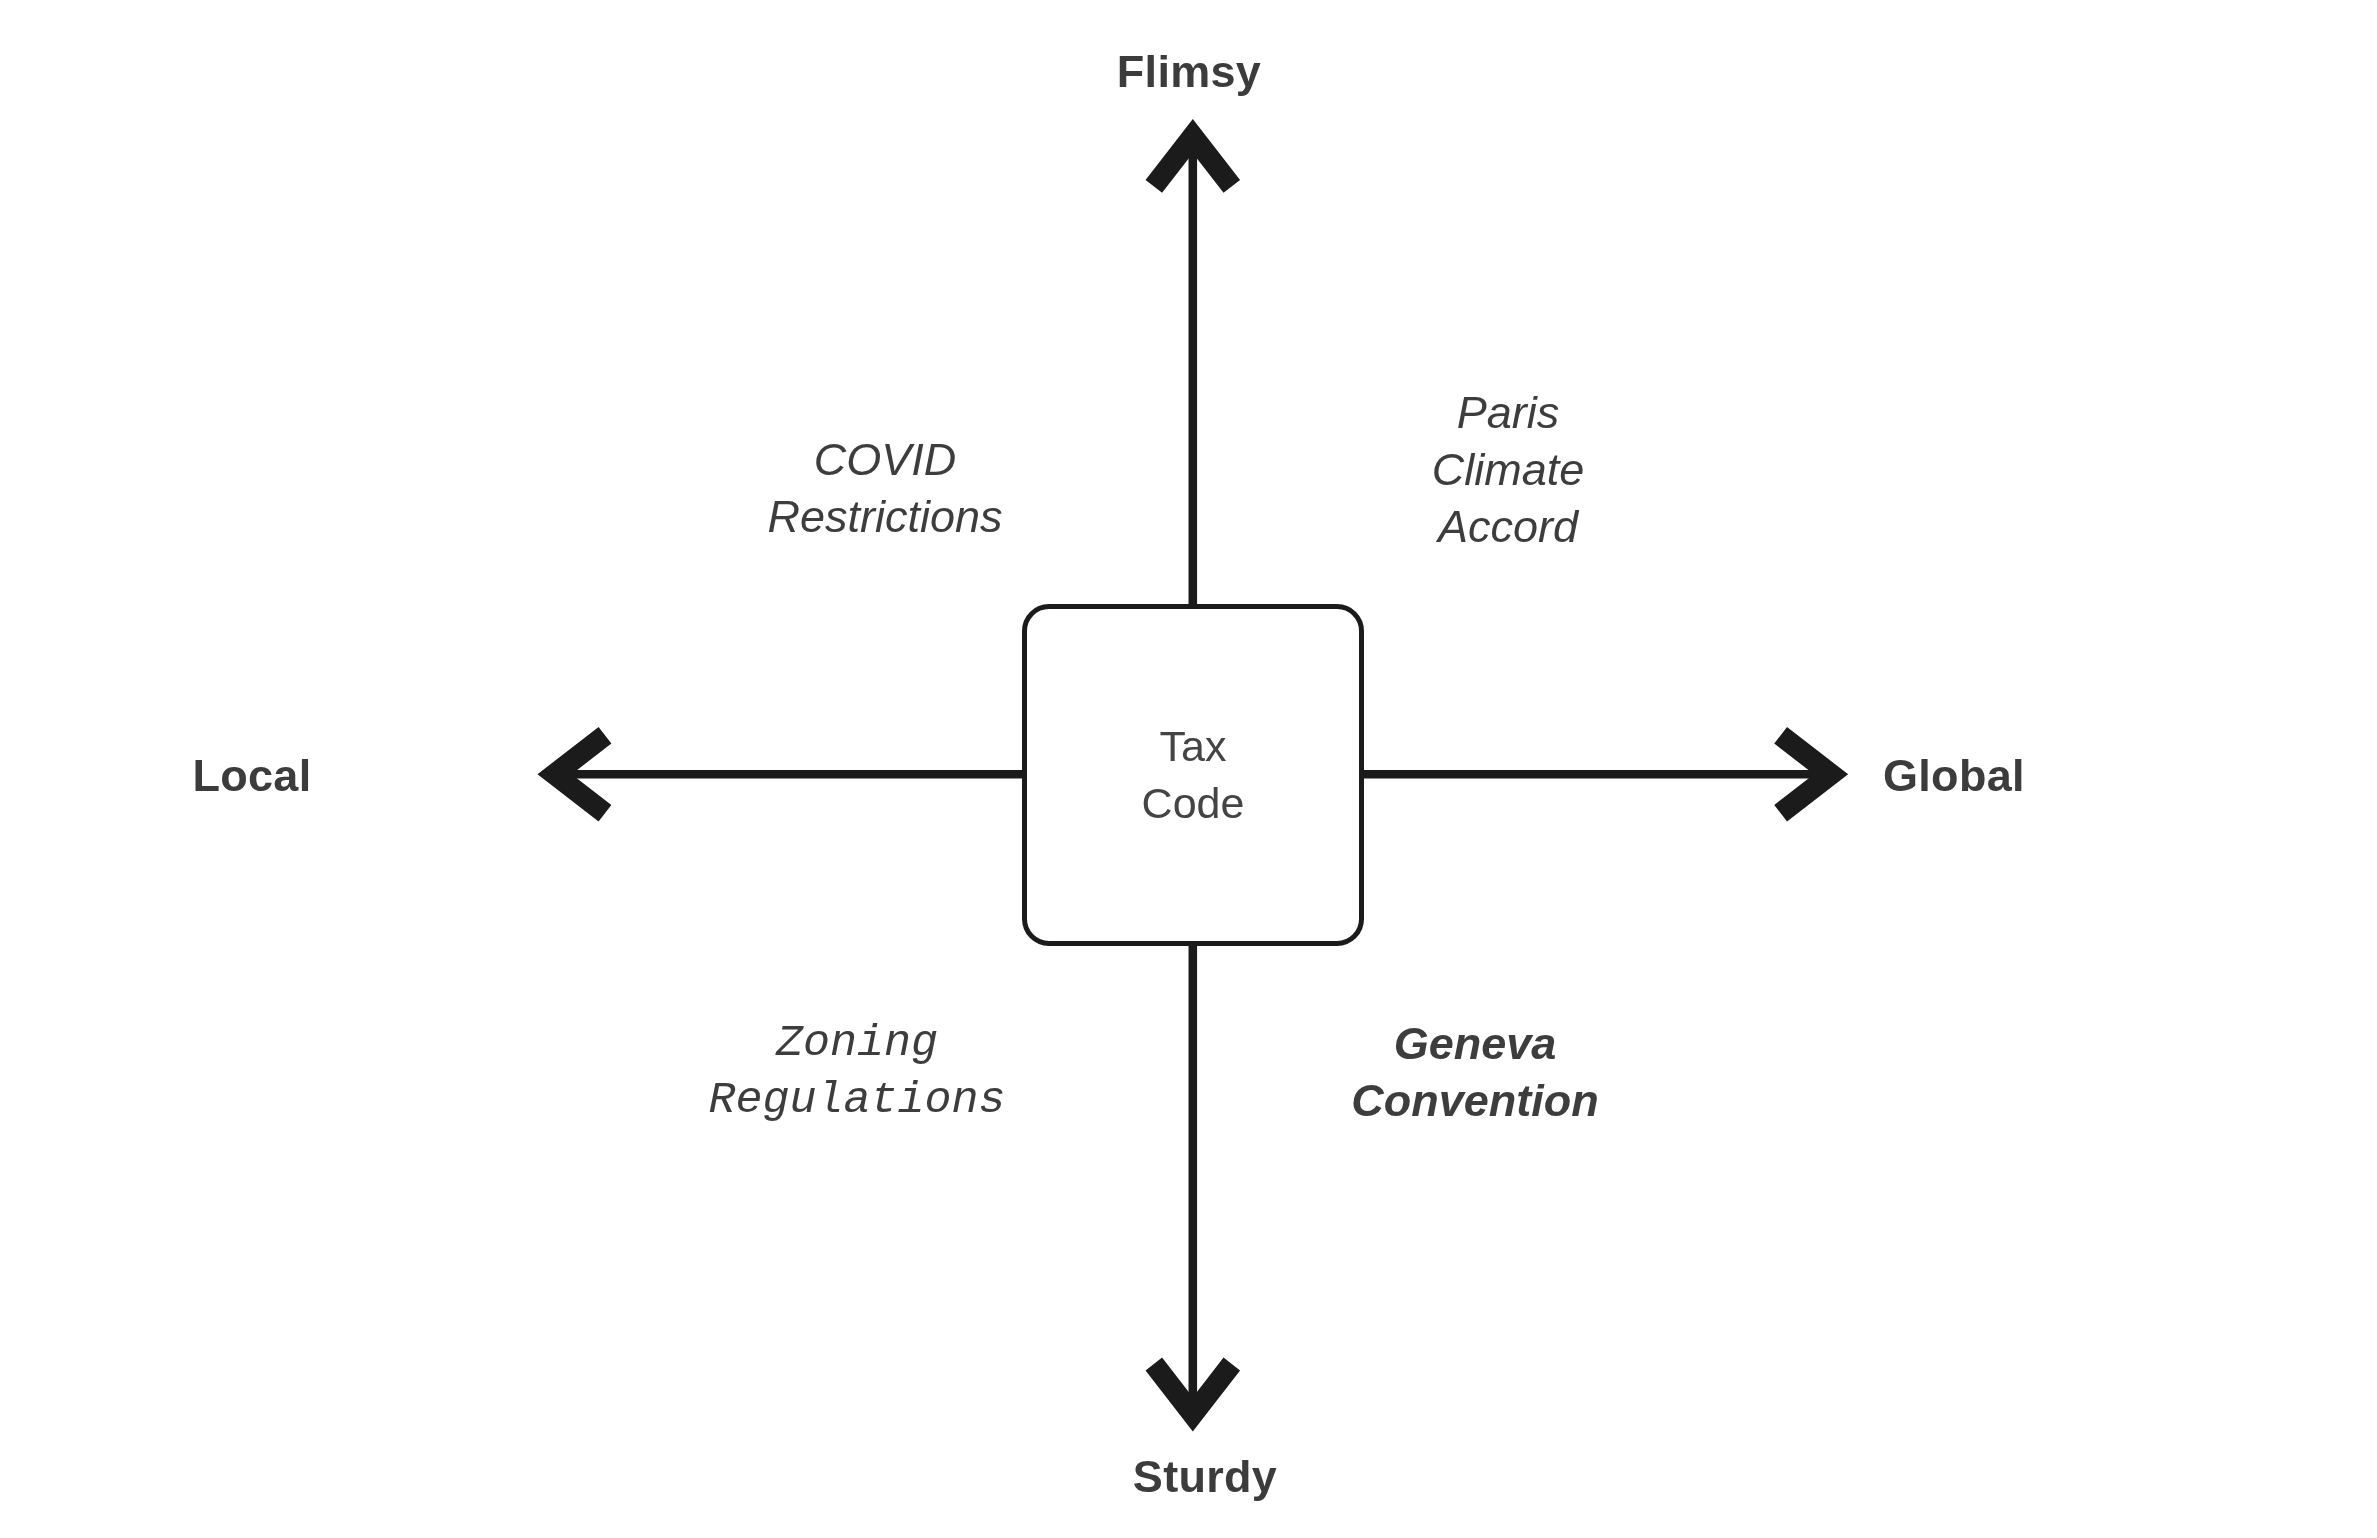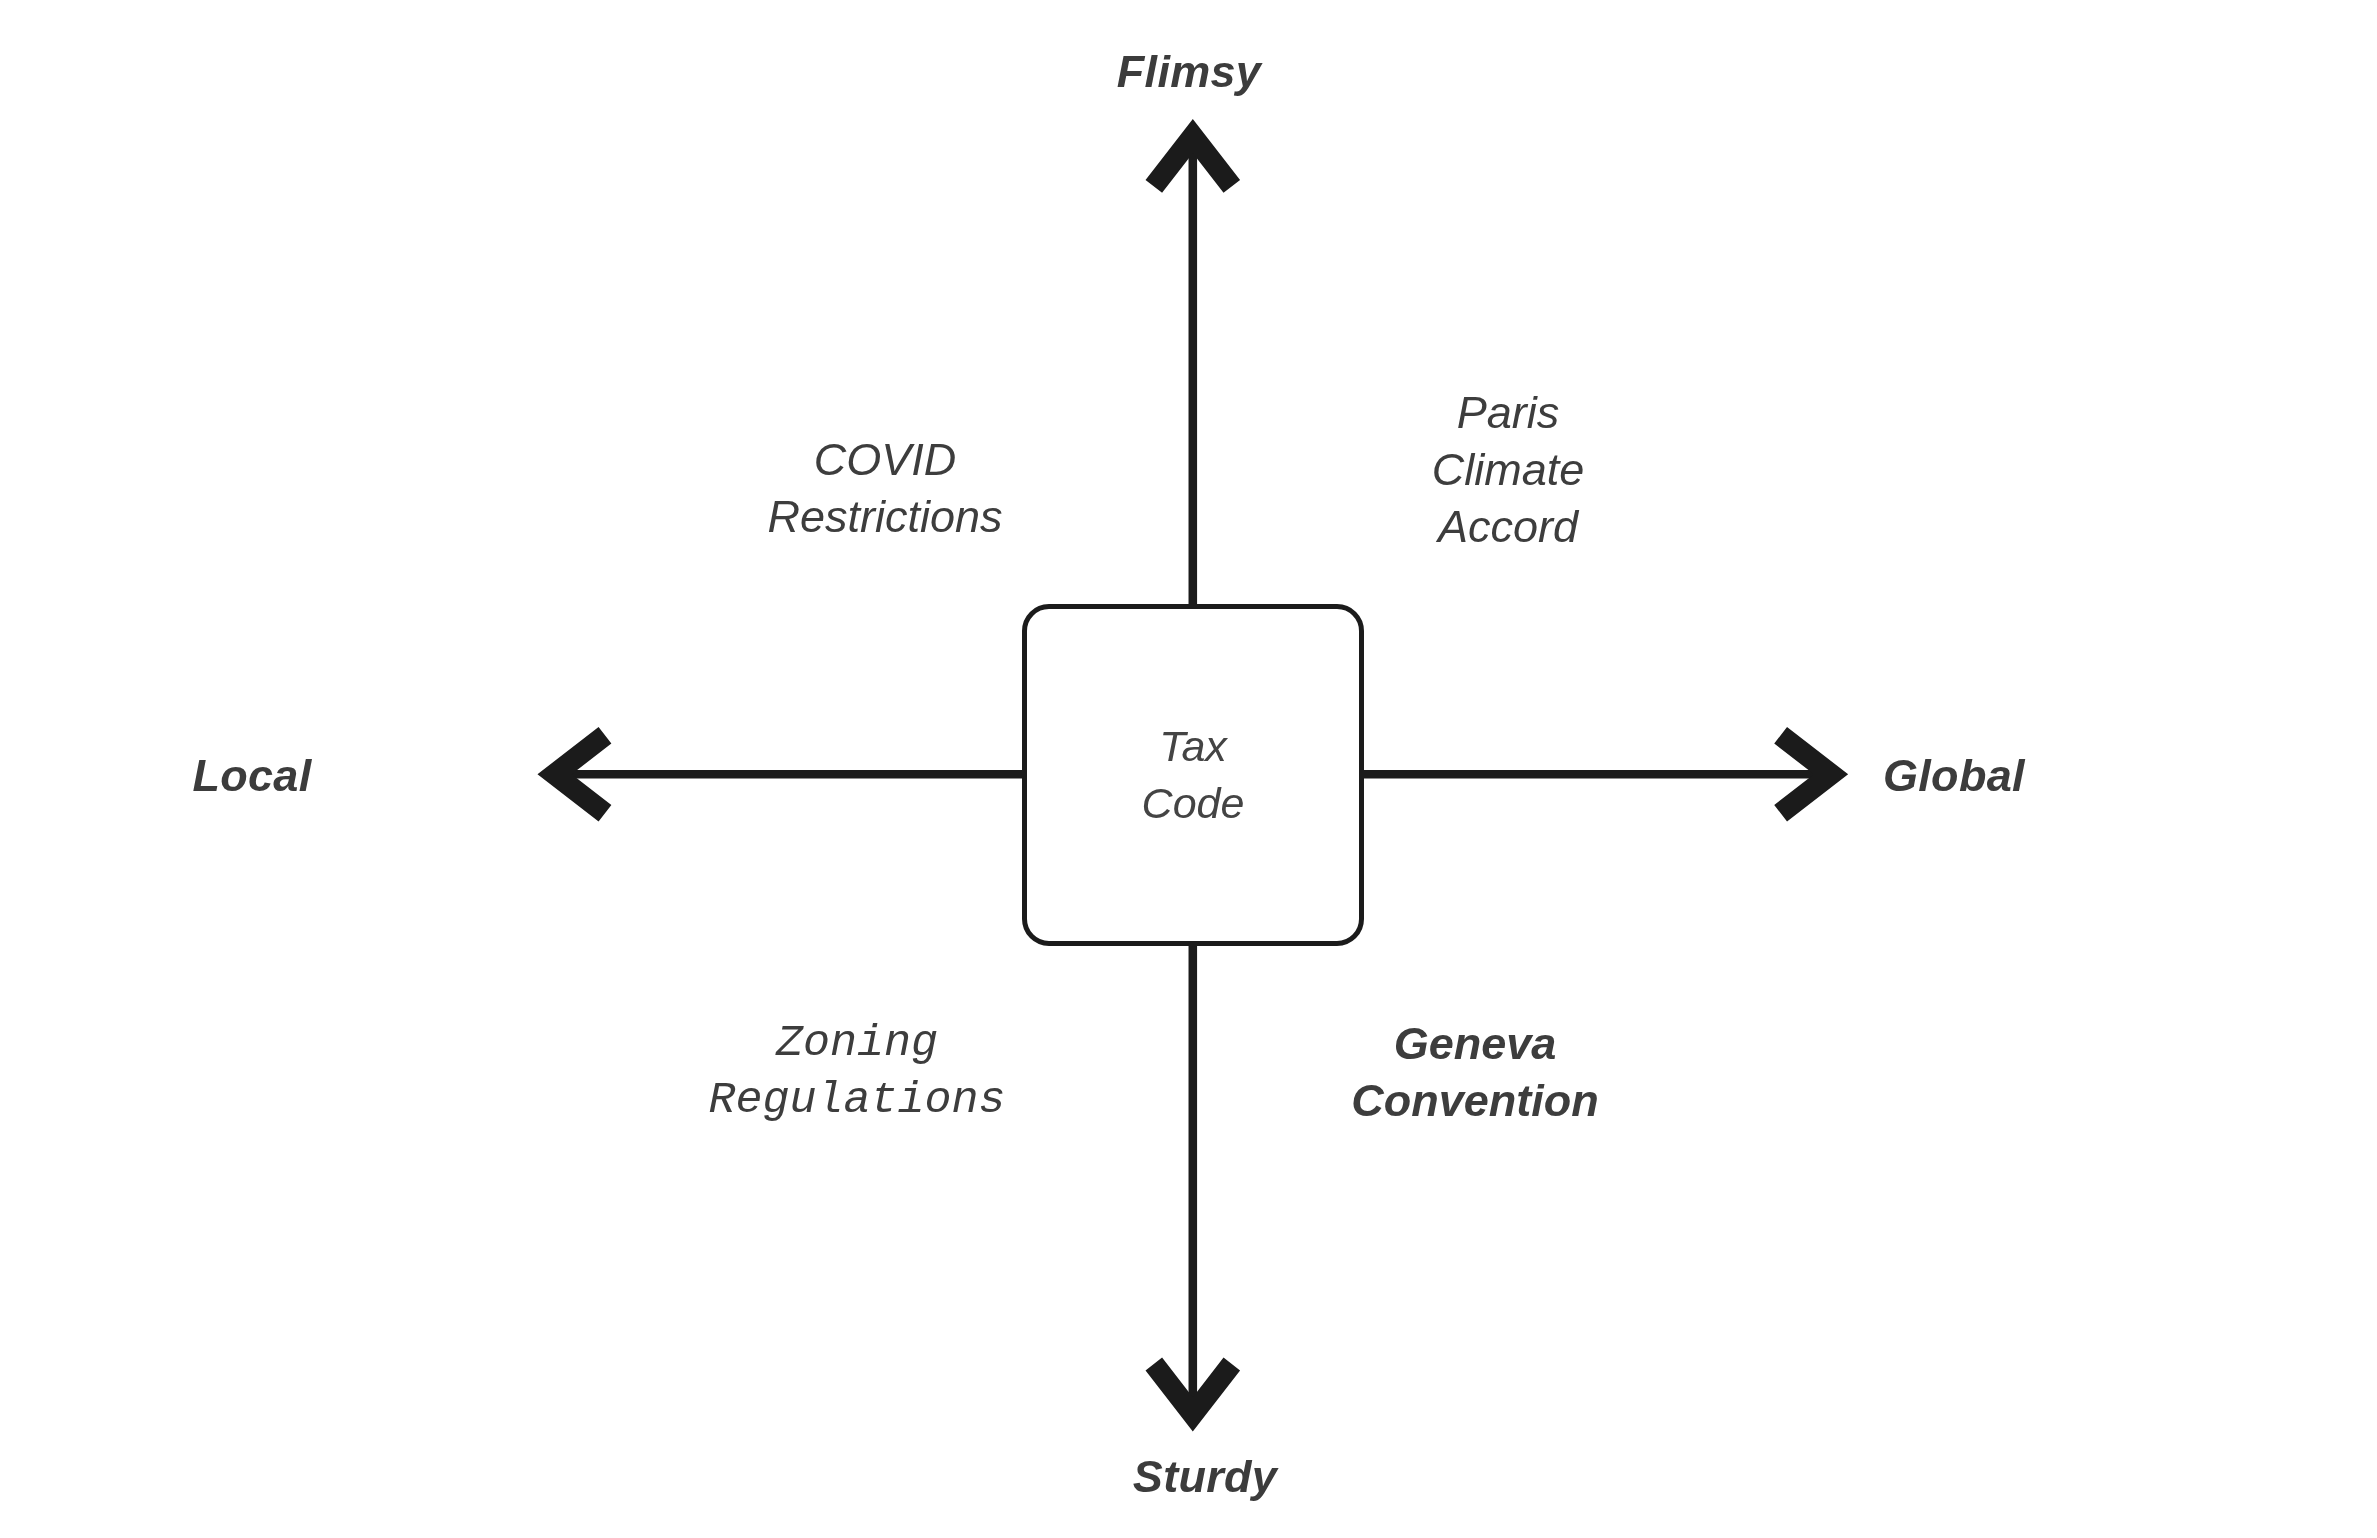--- a/index.html
+++ b/index.html
@@ -29,21 +29,20 @@
   
   .pole-label {
     position: absolute;
     font-family: "Liberation Sans", sans-serif;
     font-weight: bold;
     font-size: 45px;
     line-height: 1.05;
     color: #3c3c3c;
     letter-spacing: 0.3px;
     white-space: nowrap;
-    font-style: italic;
   }
   #pole-top {
     left: 0;
     width: 2378px;
     top: 48px;
     text-align: center;
   }
   #pole-bottom {
     left: 16px;
     width: 2378px;
@@ -74,21 +73,20 @@
     border: 5.7px solid #1b1b1b;
     border-radius: 27px;
     background: #ffffff;
     display: flex;
     align-items: center;
     justify-content: center;
     z-index: 3;
   }
   #center-node-label {
     font-family: "Liberation Sans", sans-serif;
-    font-style: italic;
     font-weight: normal;
     font-size: 43px;
     line-height: 1.33;
     color: #444444;
     text-align: center;
     white-space: pre-line;
   }
 
   
   .quadrant-label {

